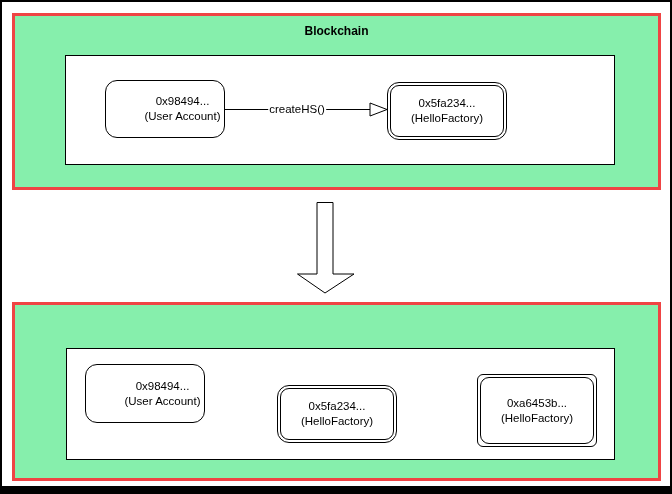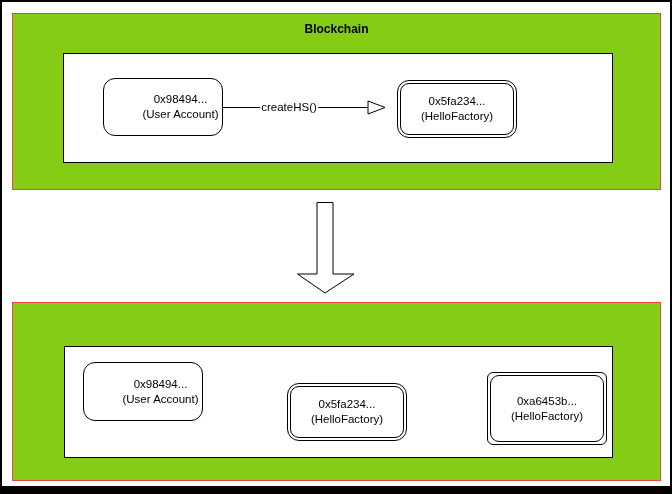--- a/index.html
+++ b/index.html
@@ -15,22 +15,22 @@
   .canvas {
     position: absolute;
     left: 0; top: 0;
     width: 672px; height: 494px;
     background: #ffffff;
     border: 2px solid #000000;
     border-bottom-width: 8px;
   }
   .panel {
     position: absolute;
-    border: 1px solid #ef4444;
-    background: #84cc16;
+    border: 3px solid #ef4444;
+    background: #86efac;
   }
   .panel-title {
     position: absolute;
     left: 0; right: 0;
     top: 8px;
     text-align: center;
     font-weight: bold;
     font-size: 12px;
     line-height: 14px;
   }
@@ -46,21 +46,21 @@
     background: #ffffff;
     display: flex;
     flex-direction: column;
     align-items: center;
     justify-content: center;
     font-size: 11.5px;
     line-height: 15px;
     text-align: center;
     padding-left: 35px;
   }
-  .node.double { padding: 12px; margin-left: 12px; }
+  .node.double { padding: 12px; }
   .node.double .inner-border {
     position: absolute;
     left: 2px; top: 2px; right: 2px; bottom: 2px;
     border: 1px solid #000000;
     border-radius: 9px;
     pointer-events: none;
   }
   .edge-svg, .arrow-svg {
     position: absolute;
     overflow: visible;
@@ -88,21 +88,21 @@
 
     <div class="node" style="left:90px; top:64px; width:120px; height:58px;">
       <span>0x98494...</span>
       <span>(User Account)</span>
     </div>
 
     <svg class="edge-svg" style="left:210px; top:85px;" width="164" height="17" viewBox="0 0 164 17">
       <line x1="0" y1="8.5" x2="145" y2="8.5" stroke="#000000" stroke-width="1"></line>
       <polygon points="145,2 162,8.5 145,15" fill="#ffffff" stroke="#000000" stroke-width="1"></polygon>
     </svg>
-    <div class="edge-label" style="left:276px; top:87px;">createHS()</div>
+    <div class="edge-label" style="left:282px; top:87px;">createHS()</div>
 
     <div class="node double" style="left:372px; top:66px; width:120px; height:58px;">
       <div class="inner-border"></div>
       <span>0x5fa234...</span>
       <span>(HelloFactory)</span>
     </div>
   </div>
 
   <svg class="arrow-svg" style="left:295px; top:200px;" width="58" height="92" viewBox="0 0 58 92">
     <path d="M20,0.5 L36,0.5 L36,72 L57,72 L28,91 L0.5,72 L20,72 Z" fill="#ffffff" stroke="#000000" stroke-width="1" stroke-linejoin="miter"></path>

